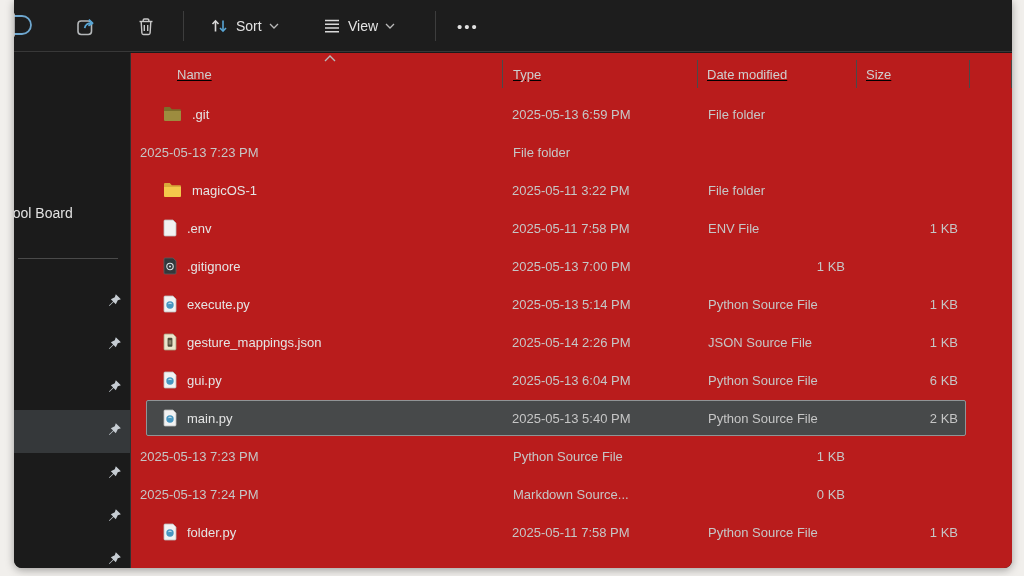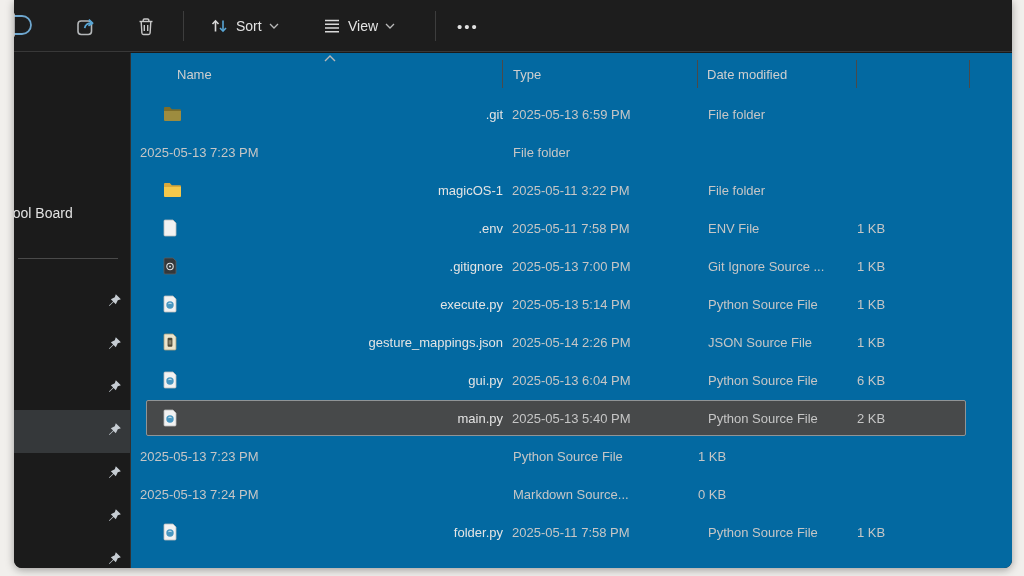--- a/index.html
+++ b/index.html
@@ -25,40 +25,40 @@
 
   .sidebar { position:relative; width:117px; background:#1b1b1b;
              border-right:1px solid #313131; overflow:hidden; flex:none; }
   .sb-label { position:absolute; top:152px; left:-16px; width:140px; color:#e2e2e2;
               font-size:14px; white-space:nowrap; }
   .sb-divider { position:absolute; top:205px; left:4px; width:100px; height:1px; background:#4a4a4a; }
   .pin-row { position:absolute; left:0; width:117px; height:43px; display:flex;
              align-items:center; justify-content:flex-end; padding-right:9px; }
   .pin-row.hover { background:#35383a; }
 
-  .pane { position:relative; flex:1; background:#0369a1; overflow:hidden; }
+  .pane { position:relative; flex:1; background:#b91c1c; overflow:hidden;text-decoration:underline; }
 
   .cols { position:relative; height:42px; display:grid;
           grid-template-columns:372px 195px 159px 113px 1fr;
           align-items:center; color:#cfcfcf; font-size:13px; }
   .col { position:relative; height:100%; display:flex; align-items:center; }
   .col::after { content:''; position:absolute; right:0; top:7px; bottom:7px; width:1px; background:#4a4a4a; }
   .col-name { padding-left:46px; }
   .col-date { padding-left:9px; }
   .col-type { padding-left:10px; }
   .col-size { padding-left:9px; }
   .sort-caret { position:absolute; left:193px; top:2px; }
 
   .rows { position:absolute; top:42px; left:0; right:0; }
   .row { position:relative; height:38px; display:grid;
          grid-template-columns:372px 195px 159px 113px 1fr;
          align-items:center; font-size:13px; color:#c6c6c6; }
   .row.selected::before { content:''; position:absolute; left:15px; right:46px; top:1px; bottom:1px;
          background:#47494a; border:1px solid #909496; border-radius:2px; }
-  .row > div { position:relative; height:100%; display:flex; align-items:center;justify-content:space-between; }
+  .row > div { position:relative; height:100%; display:flex; align-items:center; }
   .cell-name { gap:10px; padding-left:32px; color:#e4e4e4; white-space:nowrap; }
   .cell-name .fi { display:flex; flex:none; }
   .cell-date { padding-left:9px; }
   .cell-type { padding-left:10px; }
   .cell-size { justify-content:flex-end; padding-right:12px; }
 </style>
 </head>
 <body>
 
 <div class="stage">
@@ -172,20 +172,23 @@
         <div class="cols" id="cols">
             <div class="col col-name">
               <span>Name</span>
             </div>
             <div class="col col-type">
               <span>Type</span>
             </div>
             <div class="col col-date">
               <span>Date modified</span>
             </div>
+            <div class="col col-size">
+              <span>Size</span>
+            </div>
             <div class="col" style="border: none;"></div>
           </div>
         <svg class="sort-caret" width="12" height="7" viewBox="0 0 12 7" fill="none" stroke="#b9b9b9" stroke-width="1.4">
             <path d="M1 6 L6 1 L11 6"></path>
           </svg>
         <div class="rows" id="rows">
             <div class="row">
               <div class="cell-name">
                 <span class="fi">
                   <svg width="19" height="16" viewBox="0 0 19 16">
@@ -236,21 +239,20 @@
                 <span class="fi">
                   <svg width="14" height="18" viewBox="0 0 14 18">
                     <path d="M1 2c0-.6.4-1 1-1h8l3 3v12c0 .6-.4 1-1 1H2c-.6 0-1-.4-1-1Z" fill="#34383b" stroke="#5a5e61" stroke-width="0.8"></path>
                     <circle cx="7" cy="9.5" r="3.2" fill="none" stroke="#dfe3e5" stroke-width="1.1"></circle>
                     <circle cx="7" cy="9.5" r="1" fill="#dfe3e5"></circle>
                   </svg>
                 </span>
                 <span>.gitignore</span>
               </div>
               <div class="cell-date">2025-05-13 7:00 PM</div>
-              <div class="cell-type">Git Ignore Source ...</div>
               <div class="cell-size">1 KB</div>
             </div>
             <div class="row">
               <div class="cell-name">
                 <span class="fi">
                   <svg width="14" height="18" viewBox="0 0 14 18">
                     <path d="M1 2c0-.6.4-1 1-1h8l3 3v12c0 .6-.4 1-1 1H2c-.6 0-1-.4-1-1Z" fill="#f2f2f2" stroke="#bdbdbd" stroke-width="0.8"></path>
                     <circle cx="7" cy="10" r="3.7" fill="#4796c0"></circle>
                     <path d="M5.4 8.7a2.6 2.6 0 0 1 3.2 0" stroke="#e8f4fa" stroke-width="0.9" fill="none"></path>
                   </svg>

